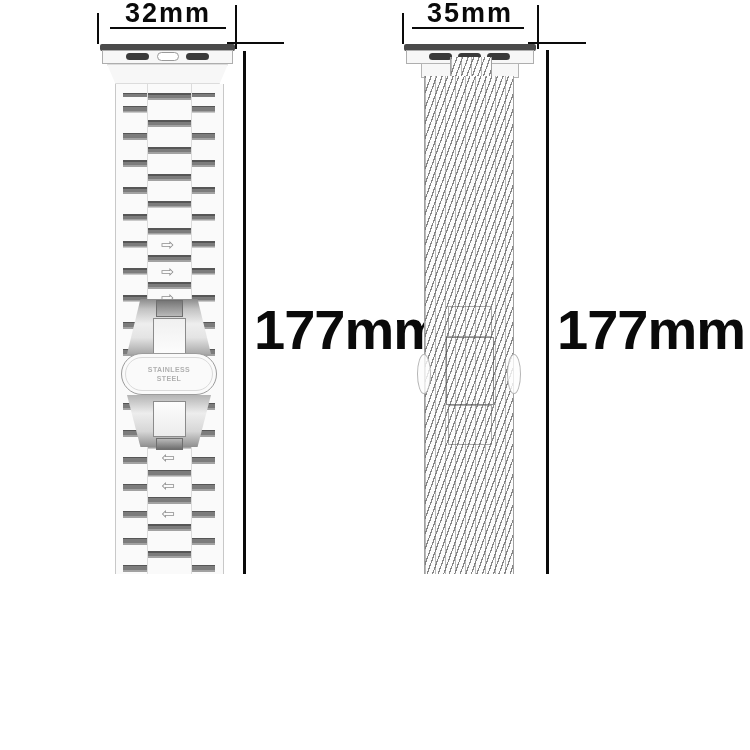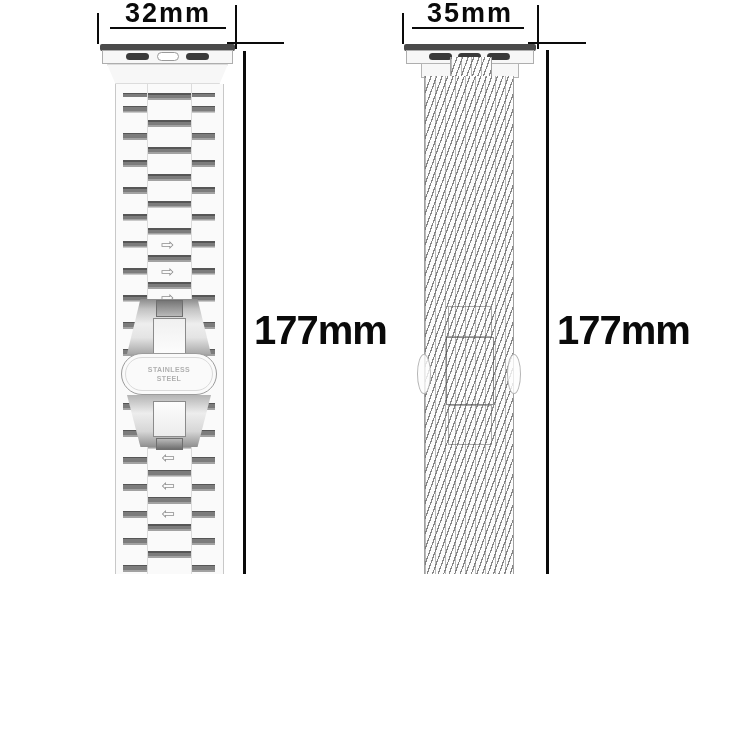--- a/index.html
+++ b/index.html
@@ -3,21 +3,21 @@
 <meta charset="utf-8">
 <style>
   html,body{margin:0;padding:0;background:#fff;}
   *{box-sizing:border-box;}
   .canvas{position:relative;width:750px;height:574px;background:#ffffff;overflow:hidden;
           font-family:"Liberation Sans",sans-serif;}
   .abs{position:absolute;}
   .dimline{background:#0a0a0a;}
   .dimlabel{font-weight:bold;color:#0a0a0a;white-space:nowrap;}
   .lbl-small{font-size:27px;letter-spacing:2px;text-align:center;line-height:30px;}
-  .lbl-big{font-size:40px;letter-spacing:-1px;line-height:56px;}
+  .lbl-big{font-size:56px;letter-spacing:-1px;line-height:56px;}
 
   
   .plate{background:#4a4a4a;border-radius:2px;}
   .metal{background:#f7f7f7;border:1px solid #aeaeae;}
   .shoulder{background:#f7f7f7;box-shadow:inset 0 0 0 1px #dcdcdc;}
   .shoulder.top{clip-path:polygon(0% 0%,100% 0%,93% 100%,7% 100%);}
   .shoulder.bot{clip-path:polygon(7% 0%,93% 0%,100% 100%,0% 100%);}
   .slot{background:#3a3a3a;border-radius:4px;width:23px;height:7px;}
   .btn-oval{background:#ffffff;border:1px solid #9a9a9a;border-radius:5px;width:22px;height:9px;}
   .band{background:#fafafa;}

